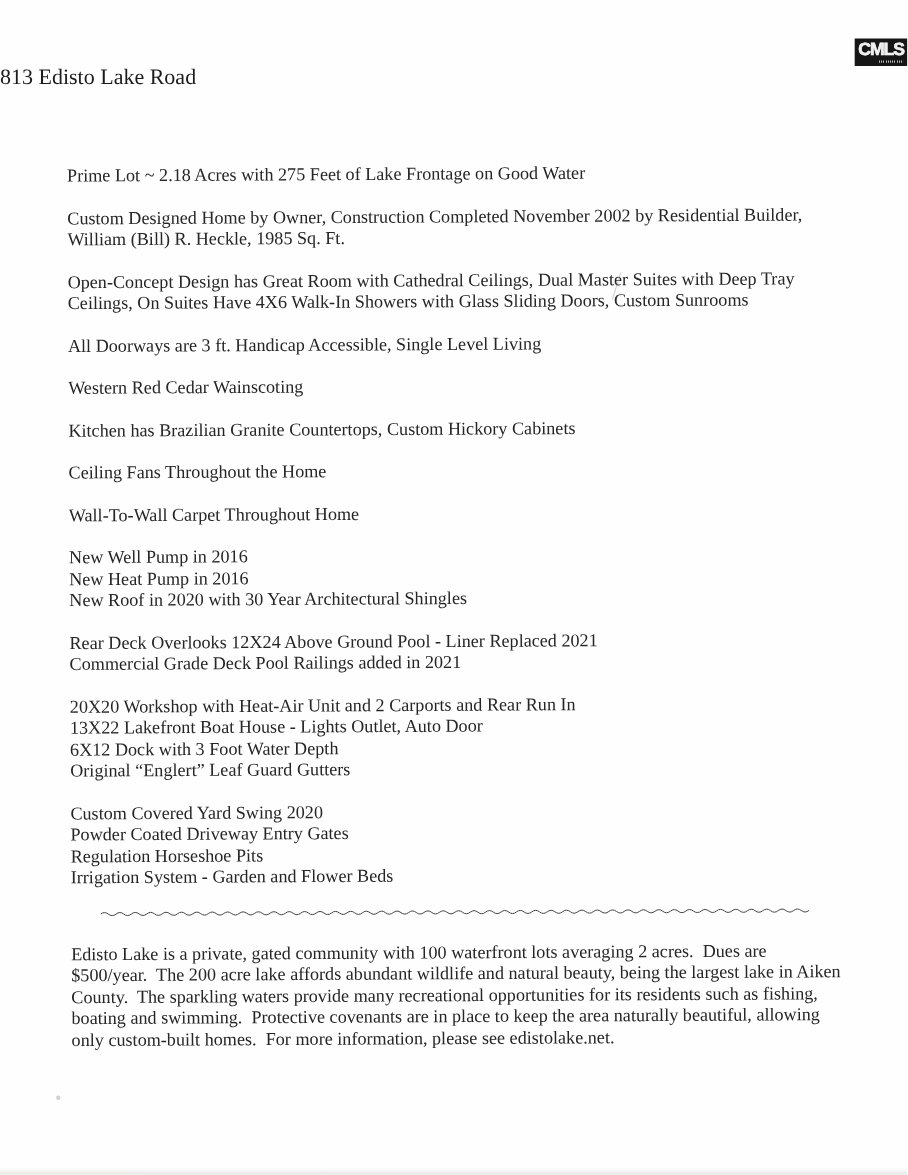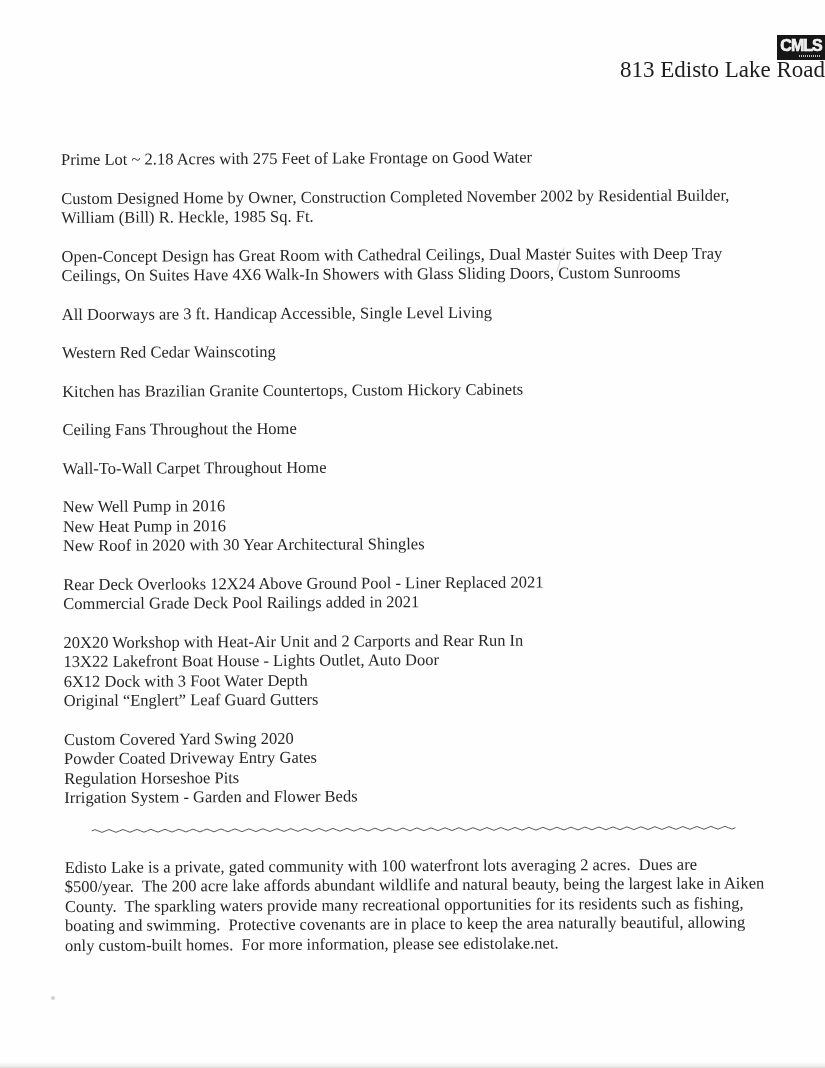--- a/index.html
+++ b/index.html
@@ -44,22 +44,22 @@
     height: 2px;
     background: repeating-linear-gradient(90deg, #cfcfcf 0 1px, transparent 1px 2px);
     opacity: 0.9;
   }
   
   .title-wrap {
     position: absolute;
     top: 57px;
     left: 0;
     width: 825px;
-    text-align: right;
-    font-size: 23px;
+    text-align: left;
+    font-size: 20px;
     line-height: 26px;
     color: #1c1c1c;
   }
   
   .content {
     position: absolute;
     top: 150px;
     left: 63px;
     width: 716px;
     font-size: 16.5px;

